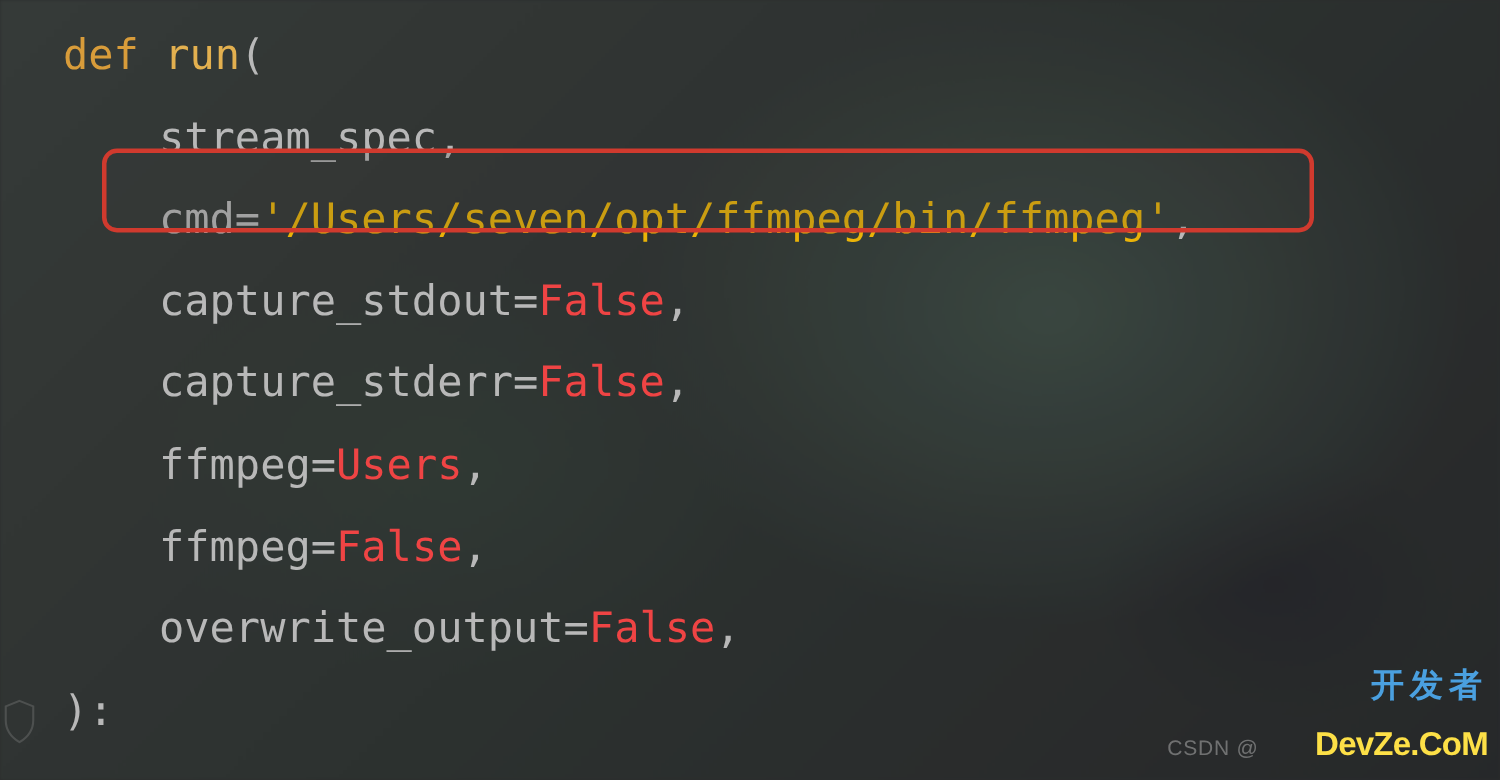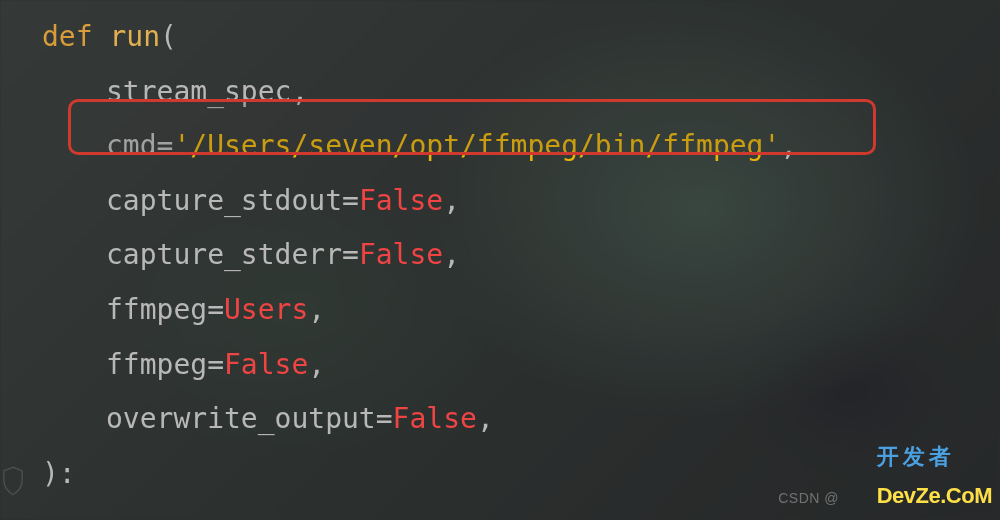--- a/index.html
+++ b/index.html
@@ -57,20 +57,21 @@
       font-size: 14px;
       color: rgba(200,200,200,0.45);
       font-family: sans-serif;
       letter-spacing: 0.5px;
     }
     .watermark-devze {
       position: absolute;
       right: 8px;
       bottom: 2px;
       font-family: 'Microsoft YaHei', sans-serif;
+      text-align: right;
       pointer-events: none;
     }
     .watermark-devze .cn {
       font-size: 22px;
       font-weight: bold;
       color: #4aa0e0;
       letter-spacing: 4px;
     }
     .watermark-devze .en {
       font-size: 22px;

